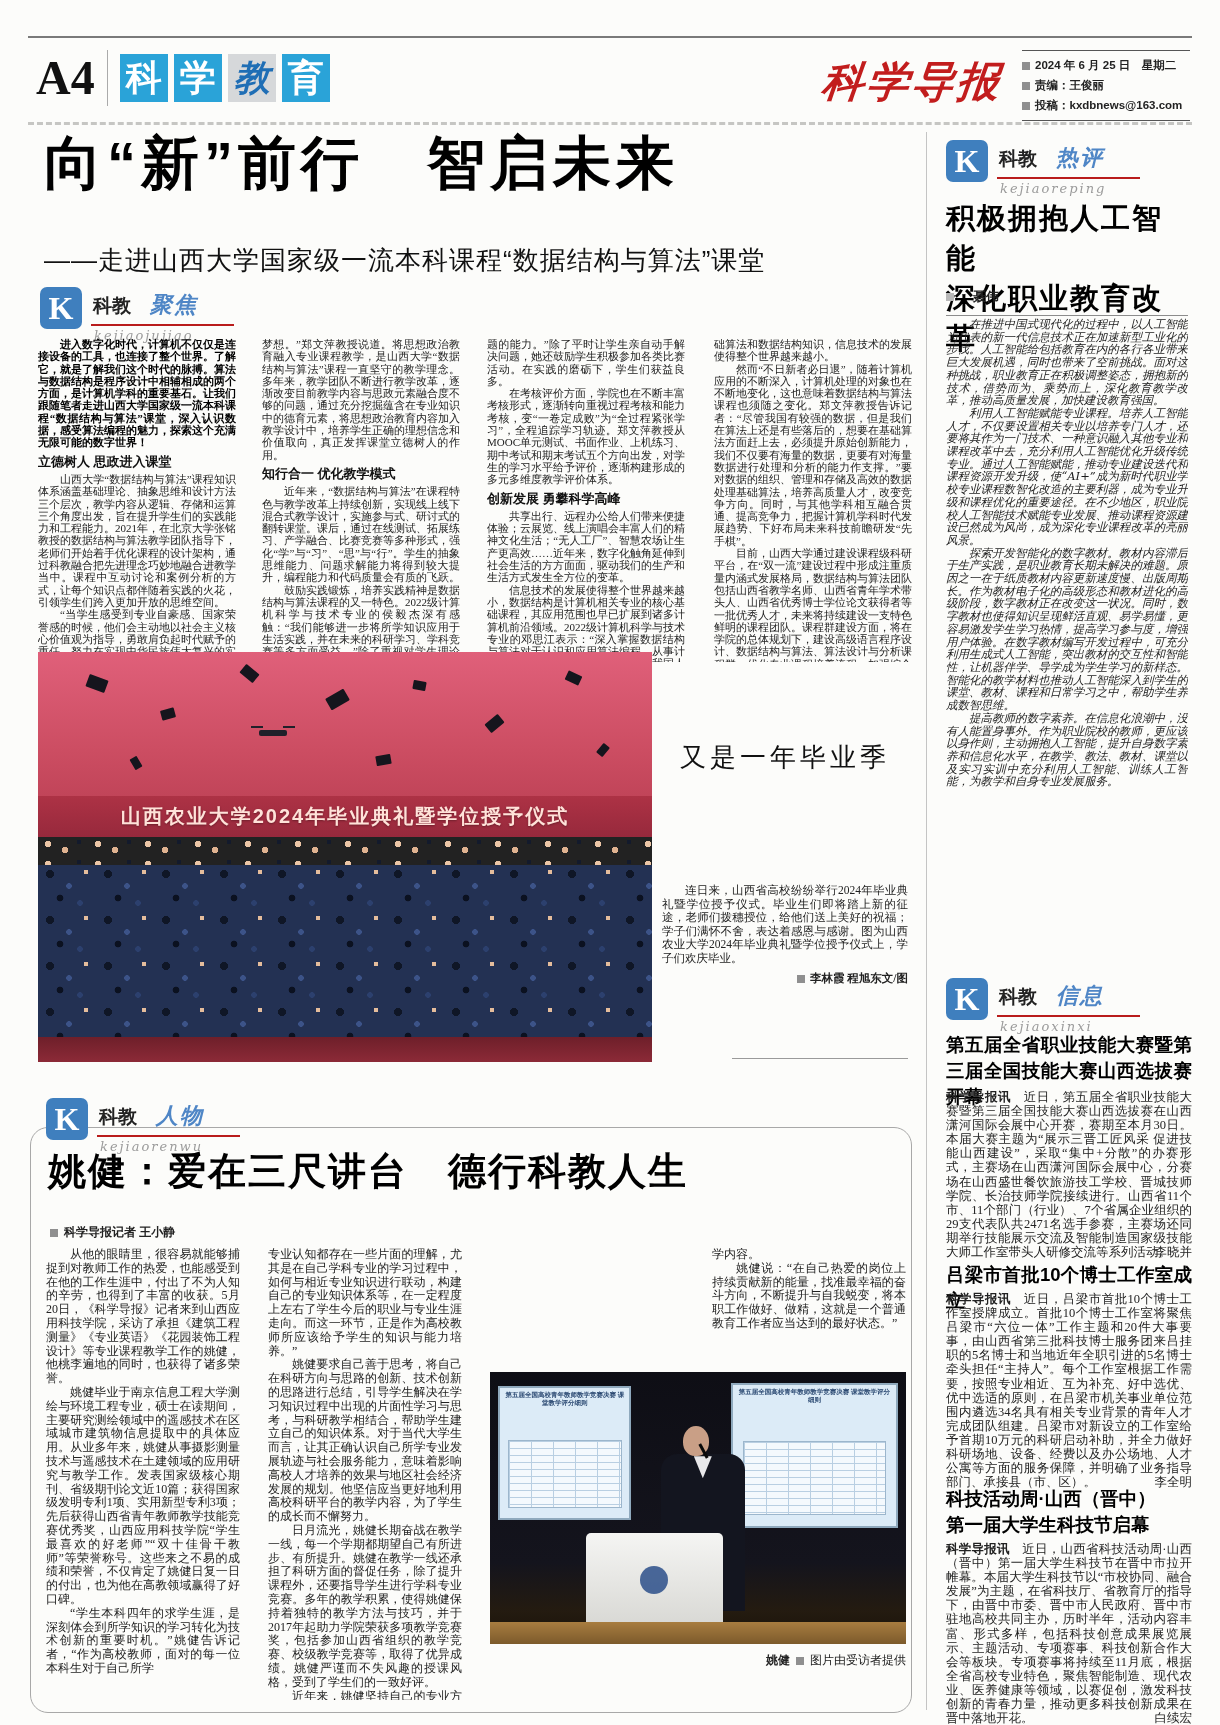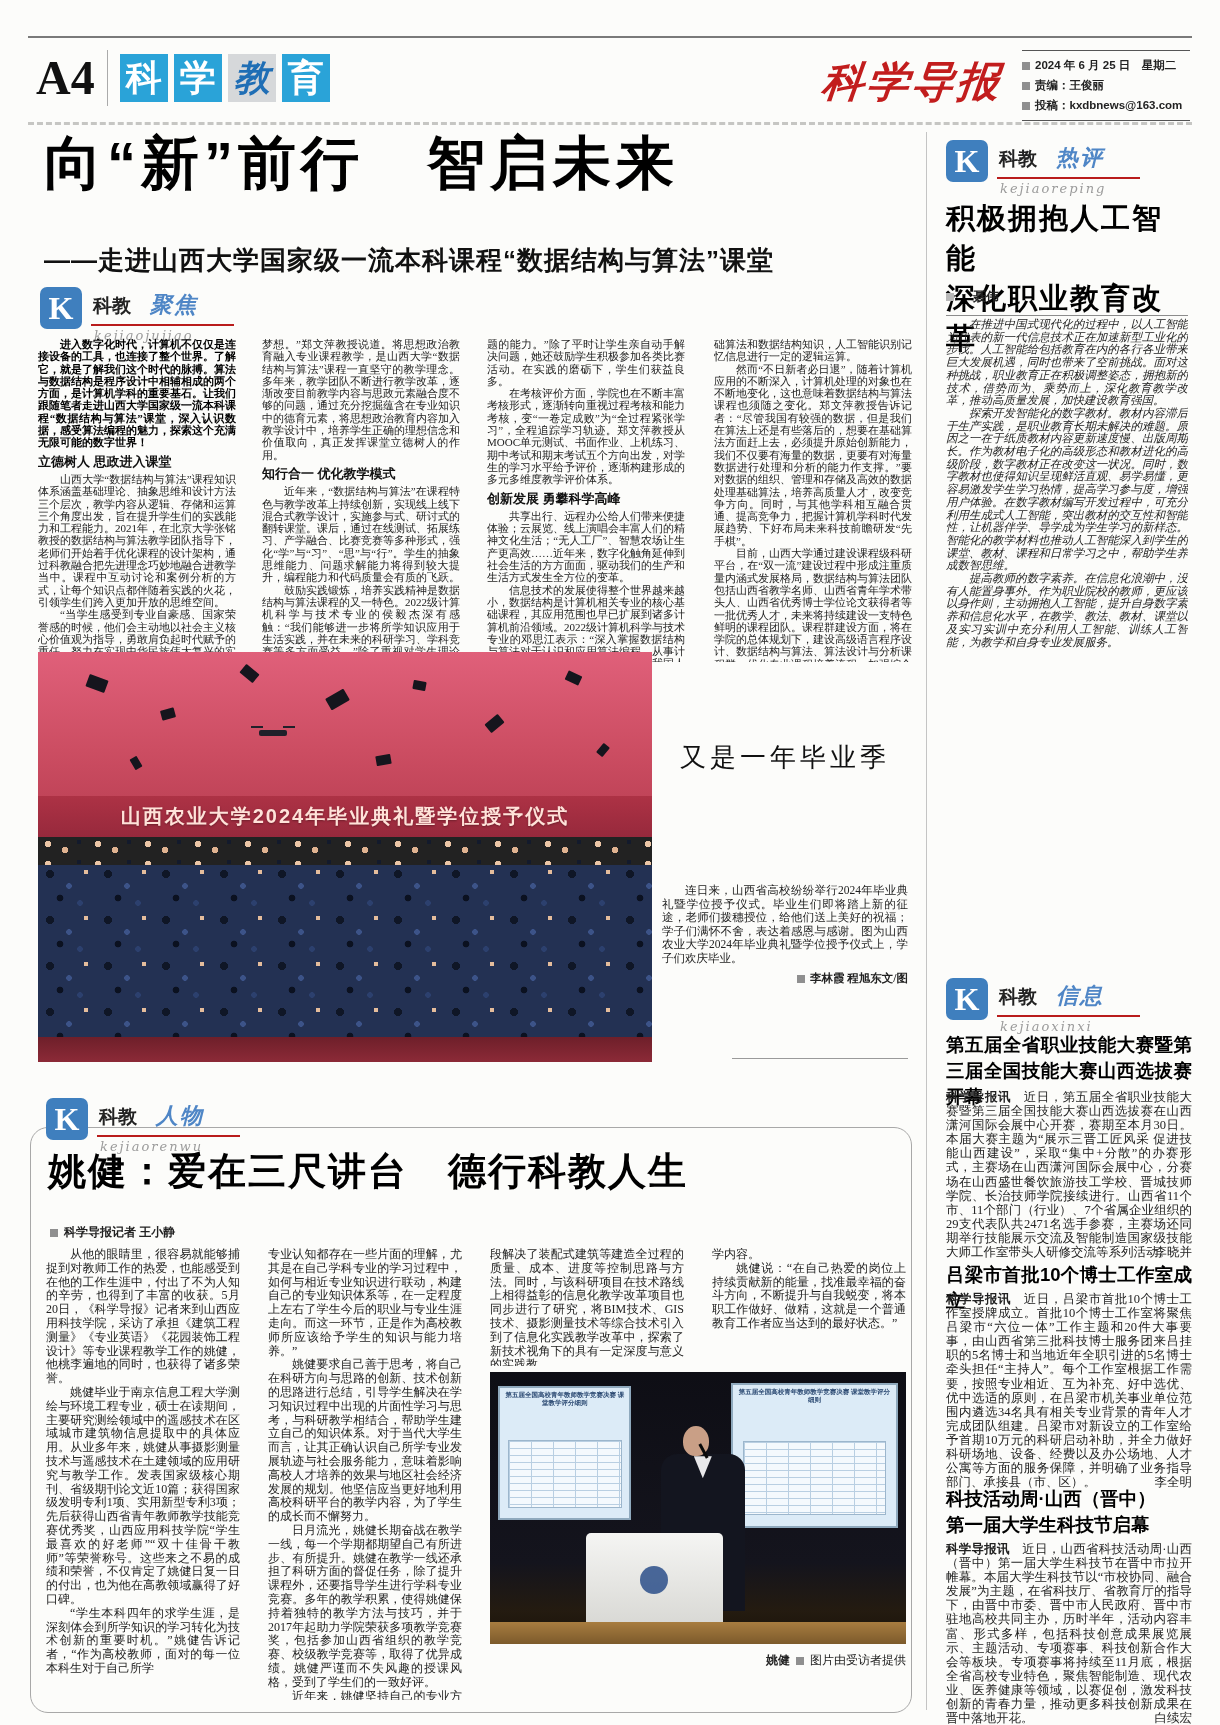--- a/index.html
+++ b/index.html
@@ -27,21 +27,21 @@
         justify-content:center;color:#fff;font-family:"Liberation Serif",serif;font-weight:bold;font-size:32px;}
   .blabel .row1{display:flex;align-items:baseline;gap:19px;border-bottom:2px solid #b91c1c;
                 padding:3px 36px 4px 2px;}
   .bprefix{font-size:19px;font-weight:bold;color:#222;}
   .bword{font-family:"DejaVu Serif",serif;font-style:italic;font-weight:bold;font-size:22px;color:#4f86c6;letter-spacing:2px;}
   .bpinyin{display:inline-block;font-family:"DejaVu Serif",serif;font-style:italic;font-size:13px;
            color:#9b9b9b;letter-spacing:2px;padding:1px 6px 0 3px;background:#fcfcfa;}
   
   .m-headline{position:absolute;left:44px;top:128px;width:880px;font-weight:900;font-size:58px;
               line-height:1.2;letter-spacing:5px;color:#000;}
-  .m-sub{position:absolute;left:44px;top:243px;width:880px;font-size:26px;font-weight:700;color:#111;letter-spacing:1px;}
+  .m-sub{position:absolute;left:44px;top:243px;width:880px;font-size:26px;font-weight:400;color:#111;letter-spacing:1px;}
   .bodytext{font-family:"Liberation Serif","DejaVu Serif",serif;font-size:11px;line-height:12.3px;
             text-align:justify;color:#222;}
   .bodytext p{margin:0;text-indent:2em;}
   .bodytext p.cont{text-indent:0;}
   .bh{font-family:"Liberation Sans",sans-serif;font-weight:bold;font-size:13px;margin:7px 0 5px;text-indent:0;color:#111;}
   .lede{font-weight:bold;color:#000;}
   .fcol{position:absolute;top:338px;width:198px;height:324px;overflow:hidden;}
   
   .grad{position:absolute;left:38px;top:652px;width:614px;height:410px;overflow:hidden;background:#222;}
   .grad .sky{position:absolute;left:0;top:0;width:100%;height:44%;
@@ -185,21 +185,21 @@
     <p>鼓励实践锻炼，培养实践精神是数据结构与算法课程的又一特色。2022级计算机科学与技术专业的侯毅杰深有感触：“我们能够进一步将所学知识应用于生活实践，并在未来的科研学习、学科竞赛等多方面受益。”除了重视对学生理论学习的教学与考察，课程同样重视对学生实践精神的培养。郑文萍教授说：“本门课的特点就是理论与实践相结合，培养学生解决实际问</p>
   </div>
   <div class="fcol bodytext" style="left:487px;">
     <p class="cont">题的能力。”除了平时让学生亲自动手解决问题，她还鼓励学生积极参加各类比赛活动。在实践的磨砺下，学生们获益良多。</p>
     <p>在考核评价方面，学院也在不断丰富考核形式，逐渐转向重视过程考核和能力考核，变“一卷定成败”为“全过程紧张学习”，全程追踪学习轨迹。郑文萍教授从MOOC单元测试、书面作业、上机练习、期中考试和期末考试五个方向出发，对学生的学习水平给予评价，逐渐构建形成的多元多维度教学评价体系。</p>
     <div class="bh">创新发展 勇攀科学高峰</div>
     <p>共享出行、远程办公给人们带来便捷体验；云展览、线上演唱会丰富人们的精神文化生活；“无人工厂”、智慧农场让生产更高效……近年来，数字化触角延伸到社会生活的方方面面，驱动我们的生产和生活方式发生全方位的变革。</p>
     <p>信息技术的发展使得整个世界越来越小，数据结构是计算机相关专业的核心基础课程，其应用范围也早已扩展到诸多计算机前沿领域。2022级计算机科学与技术专业的邓思江表示：“深入掌握数据结构与算法对于认识和应用算法编程、从事计算机相关领域的工作都至关重要。我国人工智能+大数据快速发展，计算机专业被时代赋予了更加厚重的责任。”“数据结构与算法”课程中讲授的基</p>
   </div>
   <div class="fcol bodytext" style="left:714px;">
-    <p class="cont">础算法和数据结构知识，人工智能识别记忆信息进行一定的逻辑运算。</p>
+    <p class="cont">础算法和数据结构知识，信息技术的发展使得整个世界越来越小。</p>
     <p>然而“不日新者必日退”，随着计算机应用的不断深入，计算机处理的对象也在不断地变化，这也意味着数据结构与算法课程也须随之变化。郑文萍教授告诉记者：“尽管我国有较强的数据，但是我们在算法上还是有些落后的，想要在基础算法方面赶上去，必须提升原始创新能力，我们不仅要有海量的数据，更要有对海量数据进行处理和分析的能力作支撑。”要对数据的组织、管理和存储及高效的数据处理基础算法，培养高质量人才，改变竞争方向。同时，与其他学科相互融合贯通、提高竞争力，把握计算机学科时代发展趋势、下好布局未来科技前瞻研发“先手棋”。</p>
     <p>目前，山西大学通过建设课程级科研平台，在“双一流”建设过程中形成注重质量内涵式发展格局，数据结构与算法团队包括山西省教学名师、山西省青年学术带头人、山西省优秀博士学位论文获得者等一批优秀人才，未来将持续建设一支特色鲜明的课程团队。课程群建设方面，将在学院的总体规划下，建设高级语言程序设计、数据结构与算法、算法设计与分析课程群，优化专业课程培养流程，加强综合实践。在学院、学校以及社会的多方支持下，山西大学“数据结构与算法”课程建设团队把握创新规律、加快步伐，肩扛“教育责”、心系“国家事”，在发展新征程上勇立新功！</p>
 
   </div>
 
   <div class="grad">
     <div class="sky"></div>
     <div class="cap-fly" style="left:8%;top:6%;width:20px;height:13px;transform:rotate(20deg);"></div>
     <div class="cap-fly" style="left:20%;top:14%;width:14px;height:10px;transform:rotate(-15deg);"></div>
     <div class="cap-fly" style="left:33%;top:4%;width:17px;height:11px;transform:rotate(40deg);"></div>
@@ -248,23 +248,20 @@
     <p>从他的眼睛里，很容易就能够捕捉到对教师工作的热爱，也能感受到在他的工作生涯中，付出了不为人知的辛劳，也得到了丰富的收获。5月20日，《科学导报》记者来到山西应用科技学院，采访了承担《建筑工程测量》《专业英语》《花园装饰工程设计》等专业课程教学工作的姚健，他桃李遍地的同时，也获得了诸多荣誉。</p>
     <p>姚健毕业于南京信息工程大学测绘与环境工程专业，硕士在读期间，主要研究测绘领域中的遥感技术在区域城市建筑物信息提取中的具体应用。从业多年来，姚健从事摄影测量技术与遥感技术在土建领域的应用研究与教学工作。发表国家级核心期刊、省级期刊论文近10篇；获得国家级发明专利1项、实用新型专利3项；先后获得山西省青年教师教学技能竞赛优秀奖，山西应用科技学院“学生最喜欢的好老师”“双十佳骨干教师”等荣誉称号。这些来之不易的成绩和荣誉，不仅肯定了姚健日复一日的付出，也为他在高教领域赢得了好口碑。</p>
     <p>“学生本科四年的求学生涯，是深刻体会到所学知识的学习转化为技术创新的重要时机。”姚健告诉记者，“作为高校教师，面对的每一位本科生对于自己所学</p>
   </div>
   <div class="rw-col bodytext" style="left:268px;height:452px;">
     <p class="cont">专业认知都存在一些片面的理解，尤其是在自己学科专业的学习过程中，如何与相近专业知识进行联动，构建自己的专业知识体系等，在一定程度上左右了学生今后的职业与专业生涯走向。而这一环节，正是作为高校教师所应该给予学生的知识与能力培养。”</p>
     <p>姚健要求自己善于思考，将自己在科研方向与思路的创新、技术创新的思路进行总结，引导学生解决在学习知识过程中出现的片面性学习与思考，与科研教学相结合，帮助学生建立自己的知识体系。对于当代大学生而言，让其正确认识自己所学专业发展轨迹与社会服务能力，意味着影响高校人才培养的效果与地区社会经济发展的规划。他坚信应当更好地利用高校科研平台的教学内容，为了学生的成长而不懈努力。</p>
     <p>日月流光，姚健长期奋战在教学一线，每一个学期都期望自己有所进步、有所提升。姚健在教学一线还承担了科研方面的督促任务，除了提升课程外，还要指导学生进行学科专业竞赛。多年的教学积累，使得姚健保持着独特的教学方法与技巧，并于2017年起助力学院荣获多项教学竞赛奖，包括参加山西省组织的教学竞赛、校级教学竞赛等，取得了优异成绩。姚健严谨而不失风趣的授课风格，受到了学生们的一致好评。</p>
     <p>近年来，姚健坚持自己的专业方向进行拓展，运用无人机倾斜摄影测量等新技术手</p>
   </div>
-  <div class="rw-col bodytext" style="left:490px;height:118px;">
-    <p class="cont">段解决了装配式建筑等建造全过程的质量、成本、进度等控制思路与方法。同时，与该科研项目在技术路线上相得益彰的信息化教学改革项目也同步进行了研究，将BIM技术、GIS技术、摄影测量技术等综合技术引入到了信息化实践教学改革中，探索了新技术视角下的具有一定深度与意义的实践教</p>
-  </div>
   <div class="rw-col bodytext" style="left:712px;height:118px;">
     <p class="cont">学内容。</p>
     <p>姚健说：“在自己热爱的岗位上持续贡献新的能量，找准最幸福的奋斗方向，不断提升与自我蜕变，将本职工作做好、做精，这就是一个普通教育工作者应当达到的最好状态。”</p>
   </div>
 
   <div class="pod">
     <div class="screen screenL">
       <div class="slide-title">第五届全国高校青年教师教学竞赛决赛 课堂教学评分细则</div>
       <div class="slide-table"></div>
     </div>
@@ -300,20 +297,21 @@
     </div>
   </div>
   <div class="rp-headline">积极拥抱人工智能
 深化职业教育改革</div>
   <div class="rp-author">
     <span class="sq"></span>
     <span>聂伟</span>
   </div>
   <div class="rp-body">
     <p>在推进中国式现代化的过程中，以人工智能为代表的新一代信息技术正在加速新型工业化的步伐。人工智能给包括教育在内的各行各业带来巨大发展机遇，同时也带来了空前挑战。面对这种挑战，职业教育正在积极调整姿态，拥抱新的技术，借势而为、乘势而上，深化教育教学改革，推动高质量发展，加快建设教育强国。</p>
+    <p>利用人工智能赋能专业课程。培养人工智能人才，不仅要设置相关专业以培养专门人才，还要将其作为一门技术、一种意识融入其他专业和课程改革中去，充分利用人工智能优化升级传统专业。通过人工智能赋能，推动专业建设迭代和课程资源开发升级，使“AI+”成为新时代职业学校专业课程数智化改造的主要利器，成为专业升级和课程优化的重要途径。在不少地区，职业院校人工智能技术赋能专业发展、推动课程资源建设已然成为风尚，成为深化专业课程改革的亮丽风景。</p>
     <p>探索开发智能化的数字教材。教材内容滞后于生产实践，是职业教育长期未解决的难题。原因之一在于纸质教材内容更新速度慢、出版周期长。作为教材电子化的高级形态和教材进化的高级阶段，数字教材正在改变这一状况。同时，数字教材也使得知识呈现鲜活直观、易学易懂，更容易激发学生学习热情，提高学习参与度，增强用户体验。在数字教材编写开发过程中，可充分利用生成式人工智能，突出教材的交互性和智能性，让机器伴学、导学成为学生学习的新样态。智能化的教学材料也推动人工智能深入到学生的课堂、教材、课程和日常学习之中，帮助学生养成数智思维。</p>
     <p>提高教师的数字素养。在信息化浪潮中，没有人能置身事外。作为职业院校的教师，更应该以身作则，主动拥抱人工智能，提升自身数字素养和信息化水平，在教学、教法、教材、课堂以及实习实训中充分利用人工智能、训练人工智能，为教学和自身专业发展服务。</p>
   </div>
 
   <div class="badge" style="left:946px;top:978px;">
     <div class="kbox">K</div>
     <div class="blabel">
       <div class="row1">
         <span class="bprefix">科教</span>
         <span class="bword">信息</span>

